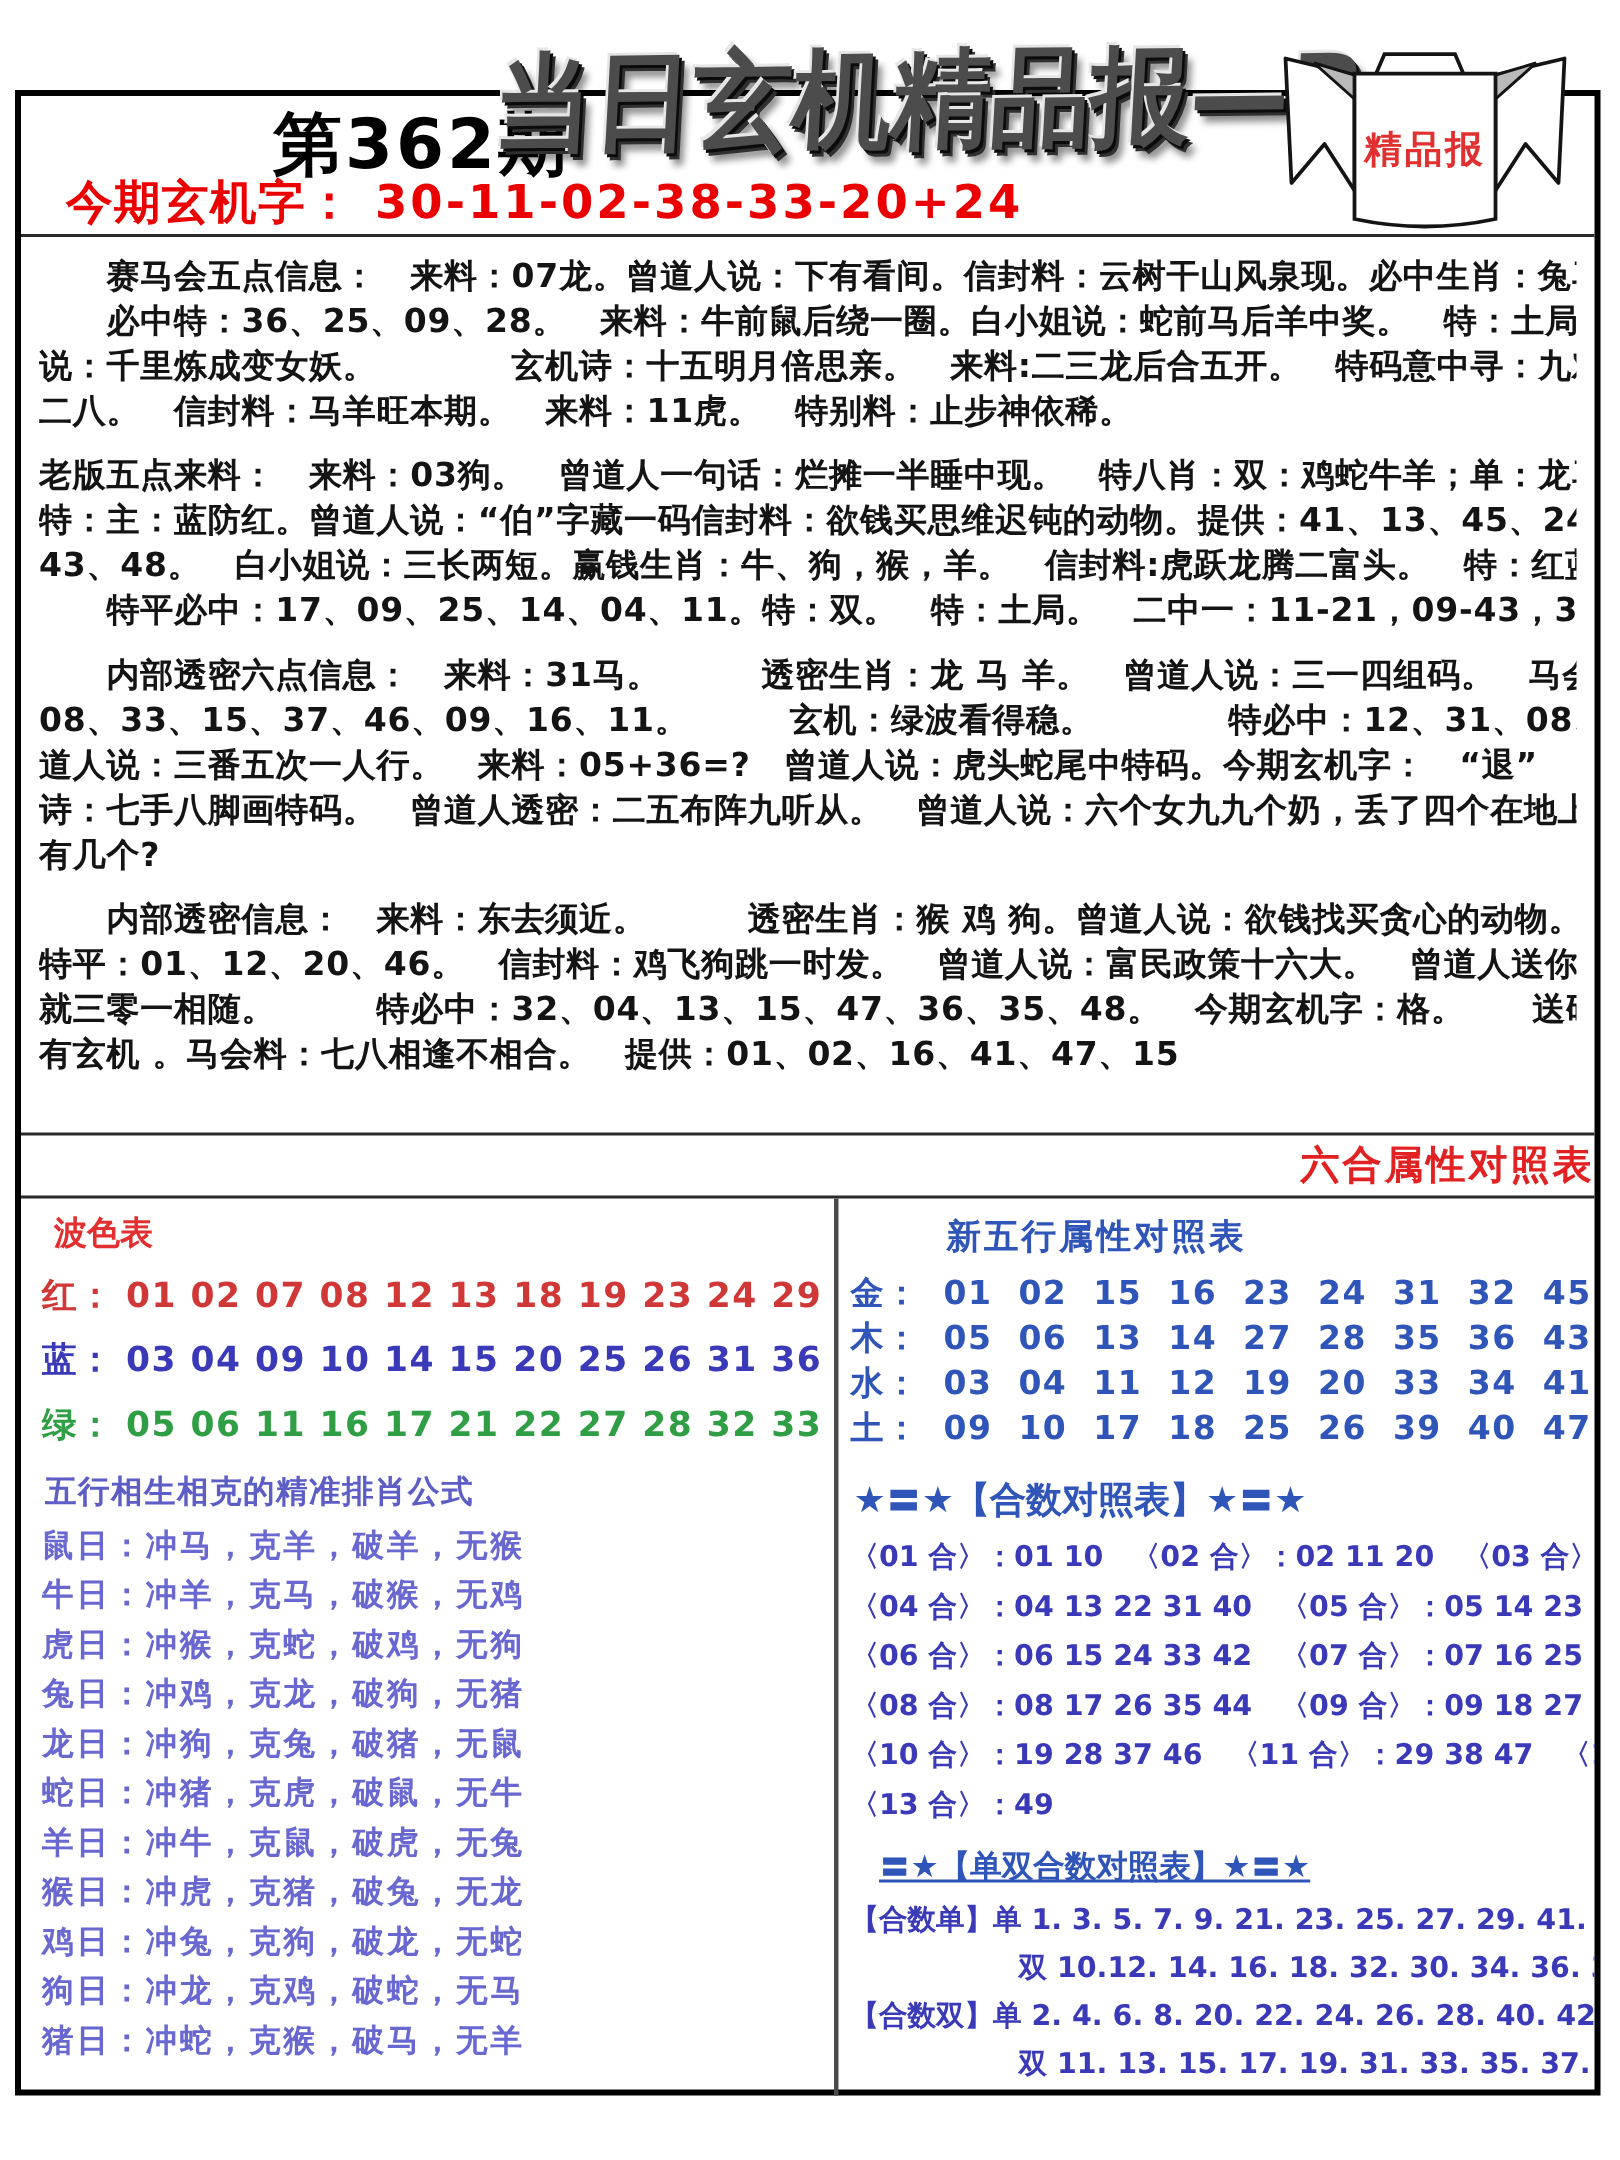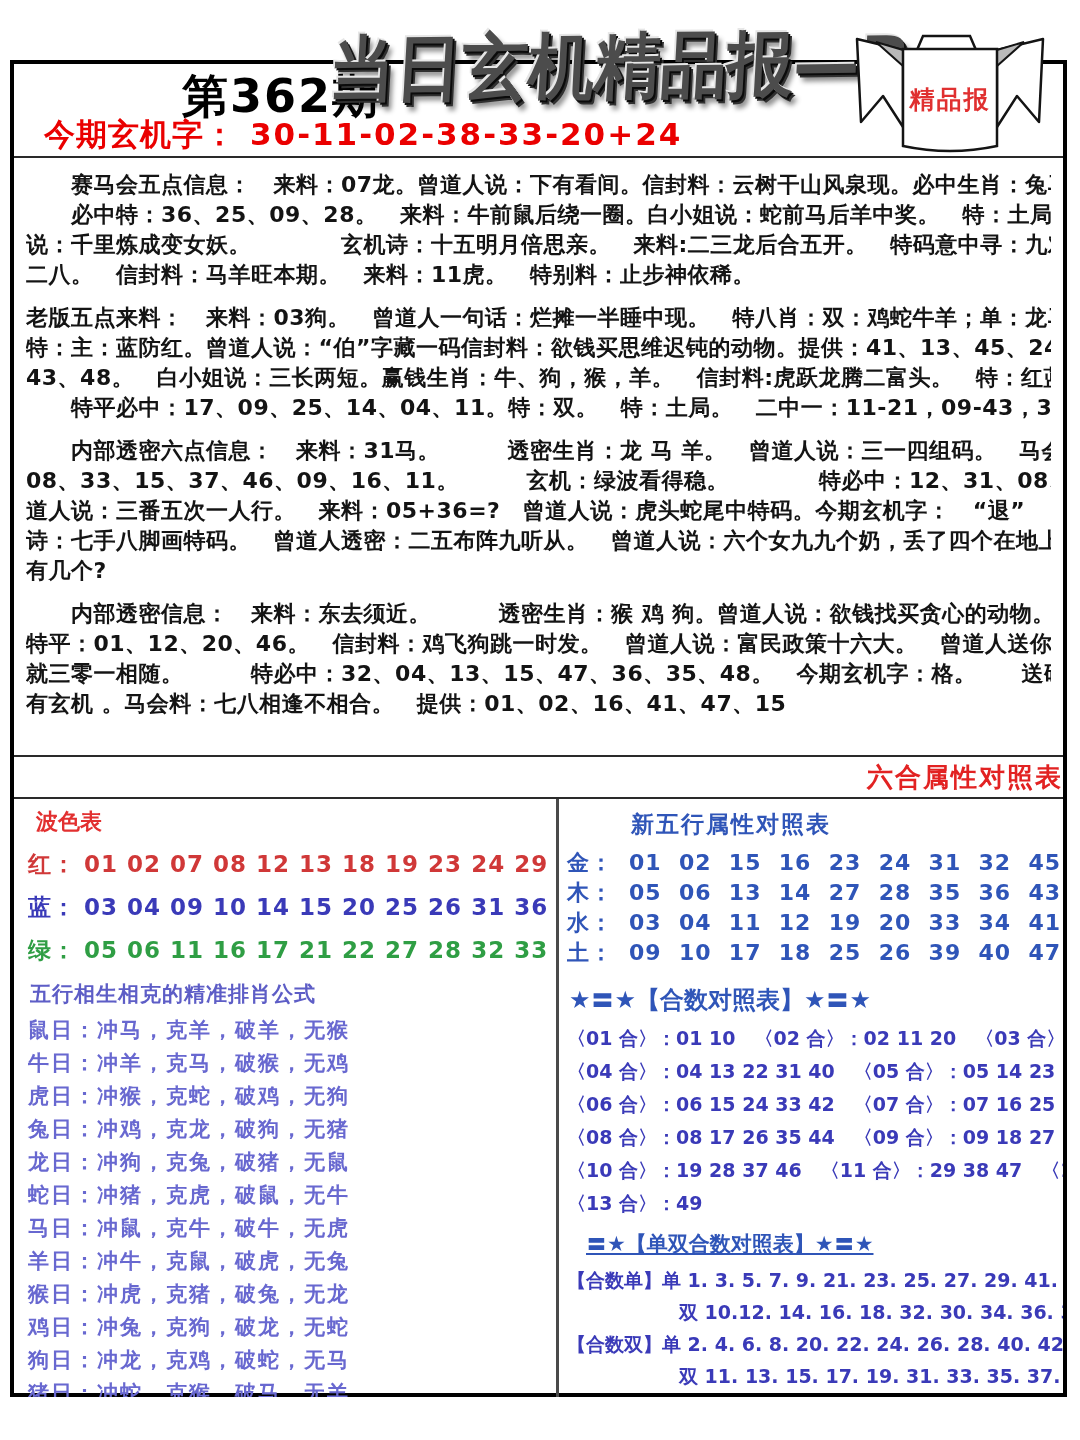--- a/index.html
+++ b/index.html
@@ -111,21 +111,20 @@
         <div class="bose-row c-red"><span class="lab">红：</span><span>01 02 07 08 12 13 18 19 23 24 29 30 34 35 40 45 46</span></div>
         <div class="bose-row c-blue"><span class="lab">蓝：</span><span>03 04 09 10 14 15 20 25 26 31 36 37 41 42 47 48</span></div>
         <div class="bose-row c-green"><span class="lab">绿：</span><span>05 06 11 16 17 21 22 27 28 32 33 38 39 43 44 49</span></div>
         <div class="formula-title">五行相生相克的精准排肖公式</div>
         <div class="zodiac">鼠日：冲马，克羊，破羊，无猴</div>
         <div class="zodiac">牛日：冲羊，克马，破猴，无鸡</div>
         <div class="zodiac">虎日：冲猴，克蛇，破鸡，无狗</div>
         <div class="zodiac">兔日：冲鸡，克龙，破狗，无猪</div>
         <div class="zodiac">龙日：冲狗，克兔，破猪，无鼠</div>
         <div class="zodiac">蛇日：冲猪，克虎，破鼠，无牛</div>
-        <div class="zodiac">马日：冲鼠，克牛，破牛，无虎</div>
         <div class="zodiac">羊日：冲牛，克鼠，破虎，无兔</div>
         <div class="zodiac">猴日：冲虎，克猪，破兔，无龙</div>
         <div class="zodiac">鸡日：冲兔，克狗，破龙，无蛇</div>
         <div class="zodiac">狗日：冲龙，克鸡，破蛇，无马</div>
         <div class="zodiac">猪日：冲蛇，克猴，破马，无羊</div>
       </div>
 
       <div class="col-right">
         <div class="wx-title">新五行属性对照表</div>
         <div class="wx-row"><span class="lab">金：</span><span>01  02  15  16  23  24  31  32  45  46</span></div>

